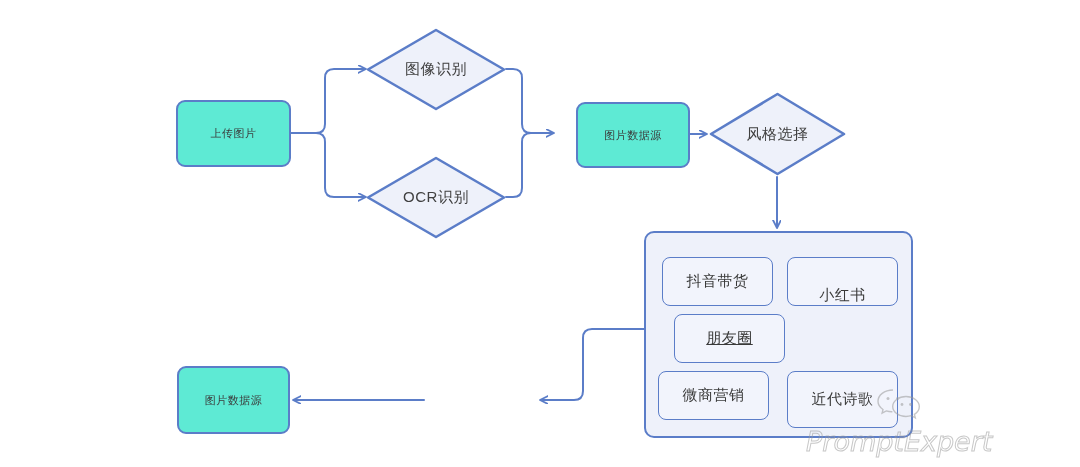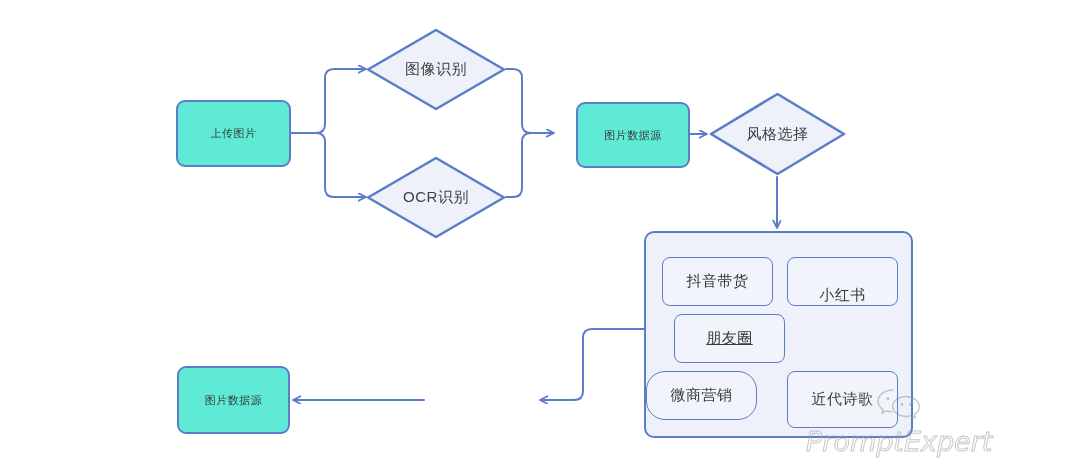--- a/index.html
+++ b/index.html
@@ -174,21 +174,21 @@
 
     <div class="opt" style="left:141px; top:24px; width:111px; height:49px;align-items:flex-end;">
       <span>小红书</span>
     </div>
 
     <div class="opt" style="left:28px; top:81px; width:111px; height:49px;text-decoration:underline;">
       <span>朋友圈</span>
     </div>
 
 
-    <div class="opt" style="left:0; top:138px; width:111px; height:49px;border-radius:19px;">
+    <div class="opt" style="left:12px; top:138px; width:111px; height:49px;">
       <span>微商营销</span>
     </div>
 
     <div class="opt" style="left:141px; top:138px; width:111px; height:57px;">
       <span>近代诗歌</span>
     </div>
   </div>
 
 
   <div class="node" style="left:177px; top:366px; width:113px; height:68px;">

